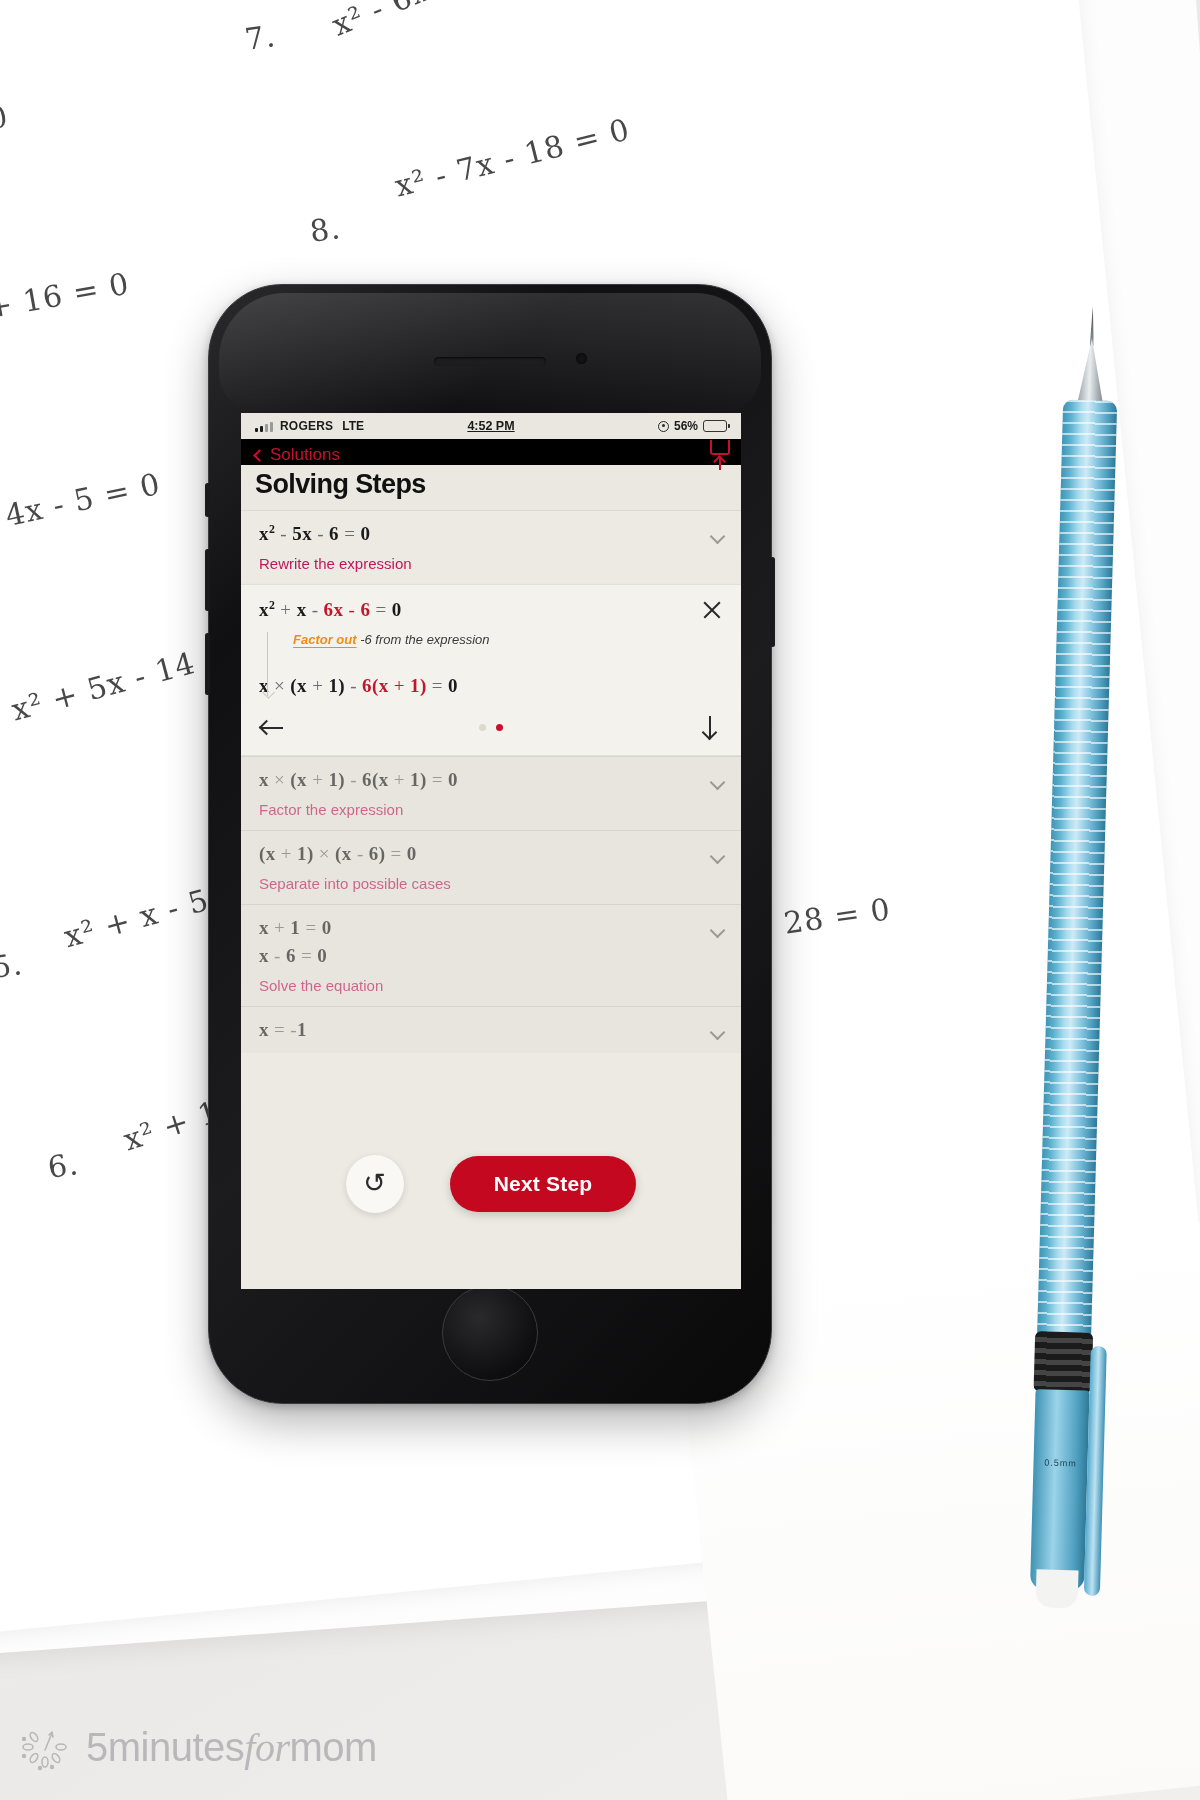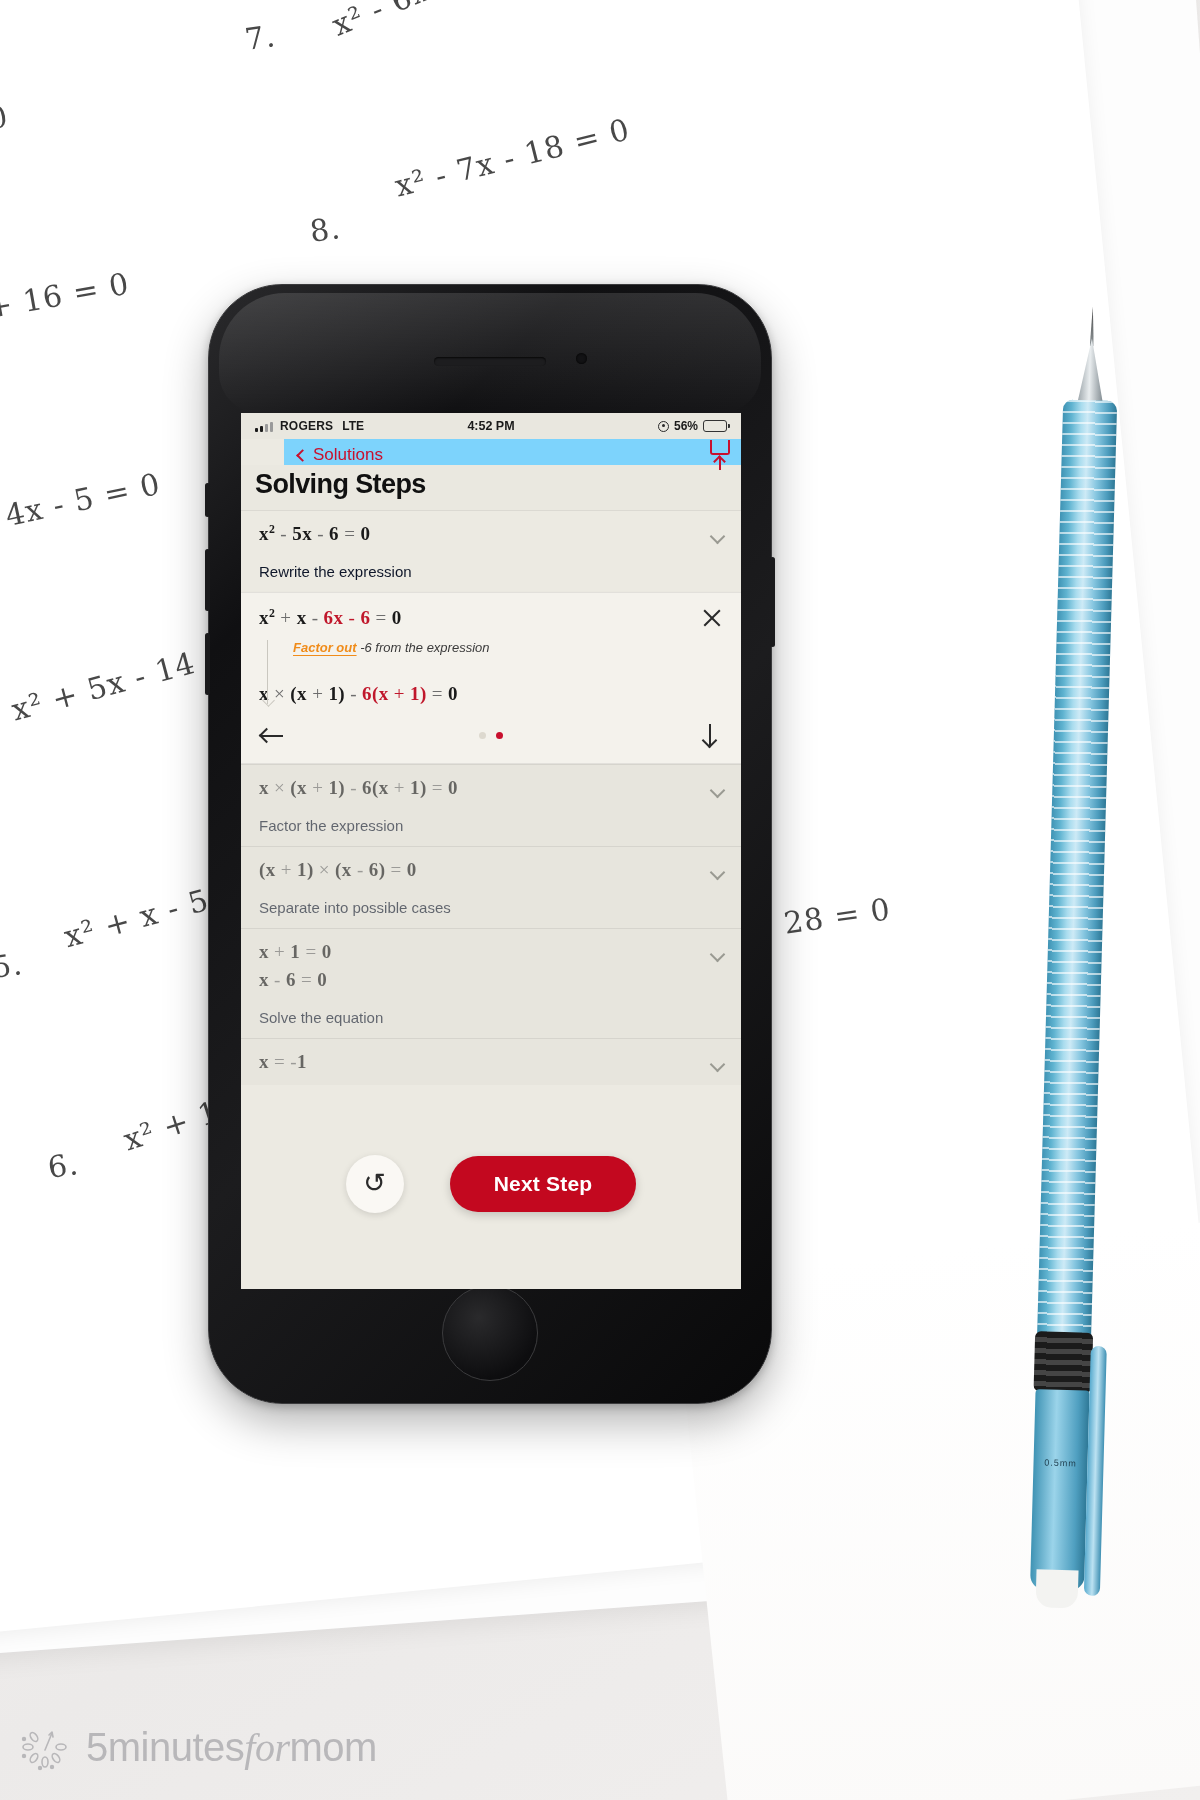--- a/index.html
+++ b/index.html
@@ -166,40 +166,39 @@
   .sb-left { display: flex; align-items: center; gap: 7px; }
   .sig-bars { display: flex; align-items: flex-end; gap: 2px; height: 11px; }
   .sig-bars i { display: block; width: 3px; background: #1a1a1a; border-radius: 1px; }
   .sig-bars i:nth-child(1){ height: 4px; }
   .sig-bars i:nth-child(2){ height: 6px; }
   .sig-bars i:nth-child(3){ height: 8px; background:#9a9a9a; }
   .sig-bars i:nth-child(4){ height: 10px; background:#9a9a9a; }
   .carrier { font-size: 12px; font-weight: 600; letter-spacing: .2px; }
   .net { font-size: 12px; font-weight: 600; margin-left: 2px; }
   .sb-center { position: absolute; left: 0; right: 0; text-align: center;
-               font-size: 12.5px; font-weight: 700; pointer-events: none; }
+               font-size: 12.5px; font-weight: 700; pointer-events: none; text-decoration: underline; }
   .sb-right { margin-left: auto; display: flex; align-items: center; gap: 5px; z-index:2; }
   .loc-icon { width: 11px; height: 11px; border: 1.4px solid #2a2a2a; border-radius: 50%;
               position: relative; }
   .loc-icon::after { content:""; position:absolute; left:2.6px; top:2.6px;
               width:3.4px; height:3.4px; background:#2a2a2a; border-radius:50%; }
   .batt-pct { font-size: 12px; font-weight: 600; }
   .batt {
     width: 24px; height: 12px; border: 1.4px solid #333; border-radius: 3px;
     position: relative; padding: 1.2px;
   }
   .batt::after { content:""; position:absolute; right:-4px; top:3.2px;
                  width:2px; height:4px; background:#333; border-radius:0 1px 1px 0; }
   .batt-fill { height: 100%; background: #222; border-radius: 1px; }
 
   
   .navbar {
     padding: 6px 31px 0 14px; display: flex; align-items: center;
-    background: #7dd3fc;
-    margin-left: 43px;
+    background: #000000;
   }
   .back-btn { display: flex; align-items: center; gap: 4px; color: #c8102e;
               font-size: 17px; cursor: pointer; }
   .chev-left {
     width: 9px; height: 9px; border-left: 2.6px solid #c8102e;
     border-bottom: 2.6px solid #c8102e; transform: rotate(45deg);
     margin-right: 2px; margin-top: 1px;
   }
   .share-btn { margin-left: auto; cursor: pointer; }
   .share-icon { width: 20px; height: 24px; position: relative; }
@@ -229,21 +228,21 @@
   }
   .step-row.dim { background: #e7e5dd; }
   .step-row.dim .eq, .step-row.dim .sub { opacity: .62; }
   .eq {
     font-size: 19px; color: #1a1a1a; font-weight: 700;
     font-family: "Liberation Serif", serif; letter-spacing: .4px;
   }
   .eq .red { color: #c0172b; }
   .eq .op  { color: #6d6d6d; font-weight: 400; }
   .eq sup { font-size: .62em; vertical-align: super; }
-  .sub { font-size: 15px; color: #0f172a; margin-top: 18px; }
+  .sub { font-size: 15px; color: #be185d; margin-top: 10px; }
   .chev-down {
     position: absolute; right: 18px; top: 20px;
     width: 11px; height: 11px; border-right: 2px solid #9a9a92;
     border-bottom: 2px solid #9a9a92; transform: rotate(45deg);
   }
 
   
   .card-active {
     background: #f4f2ec;
     border-top: 1px solid rgba(0,0,0,0.07);

